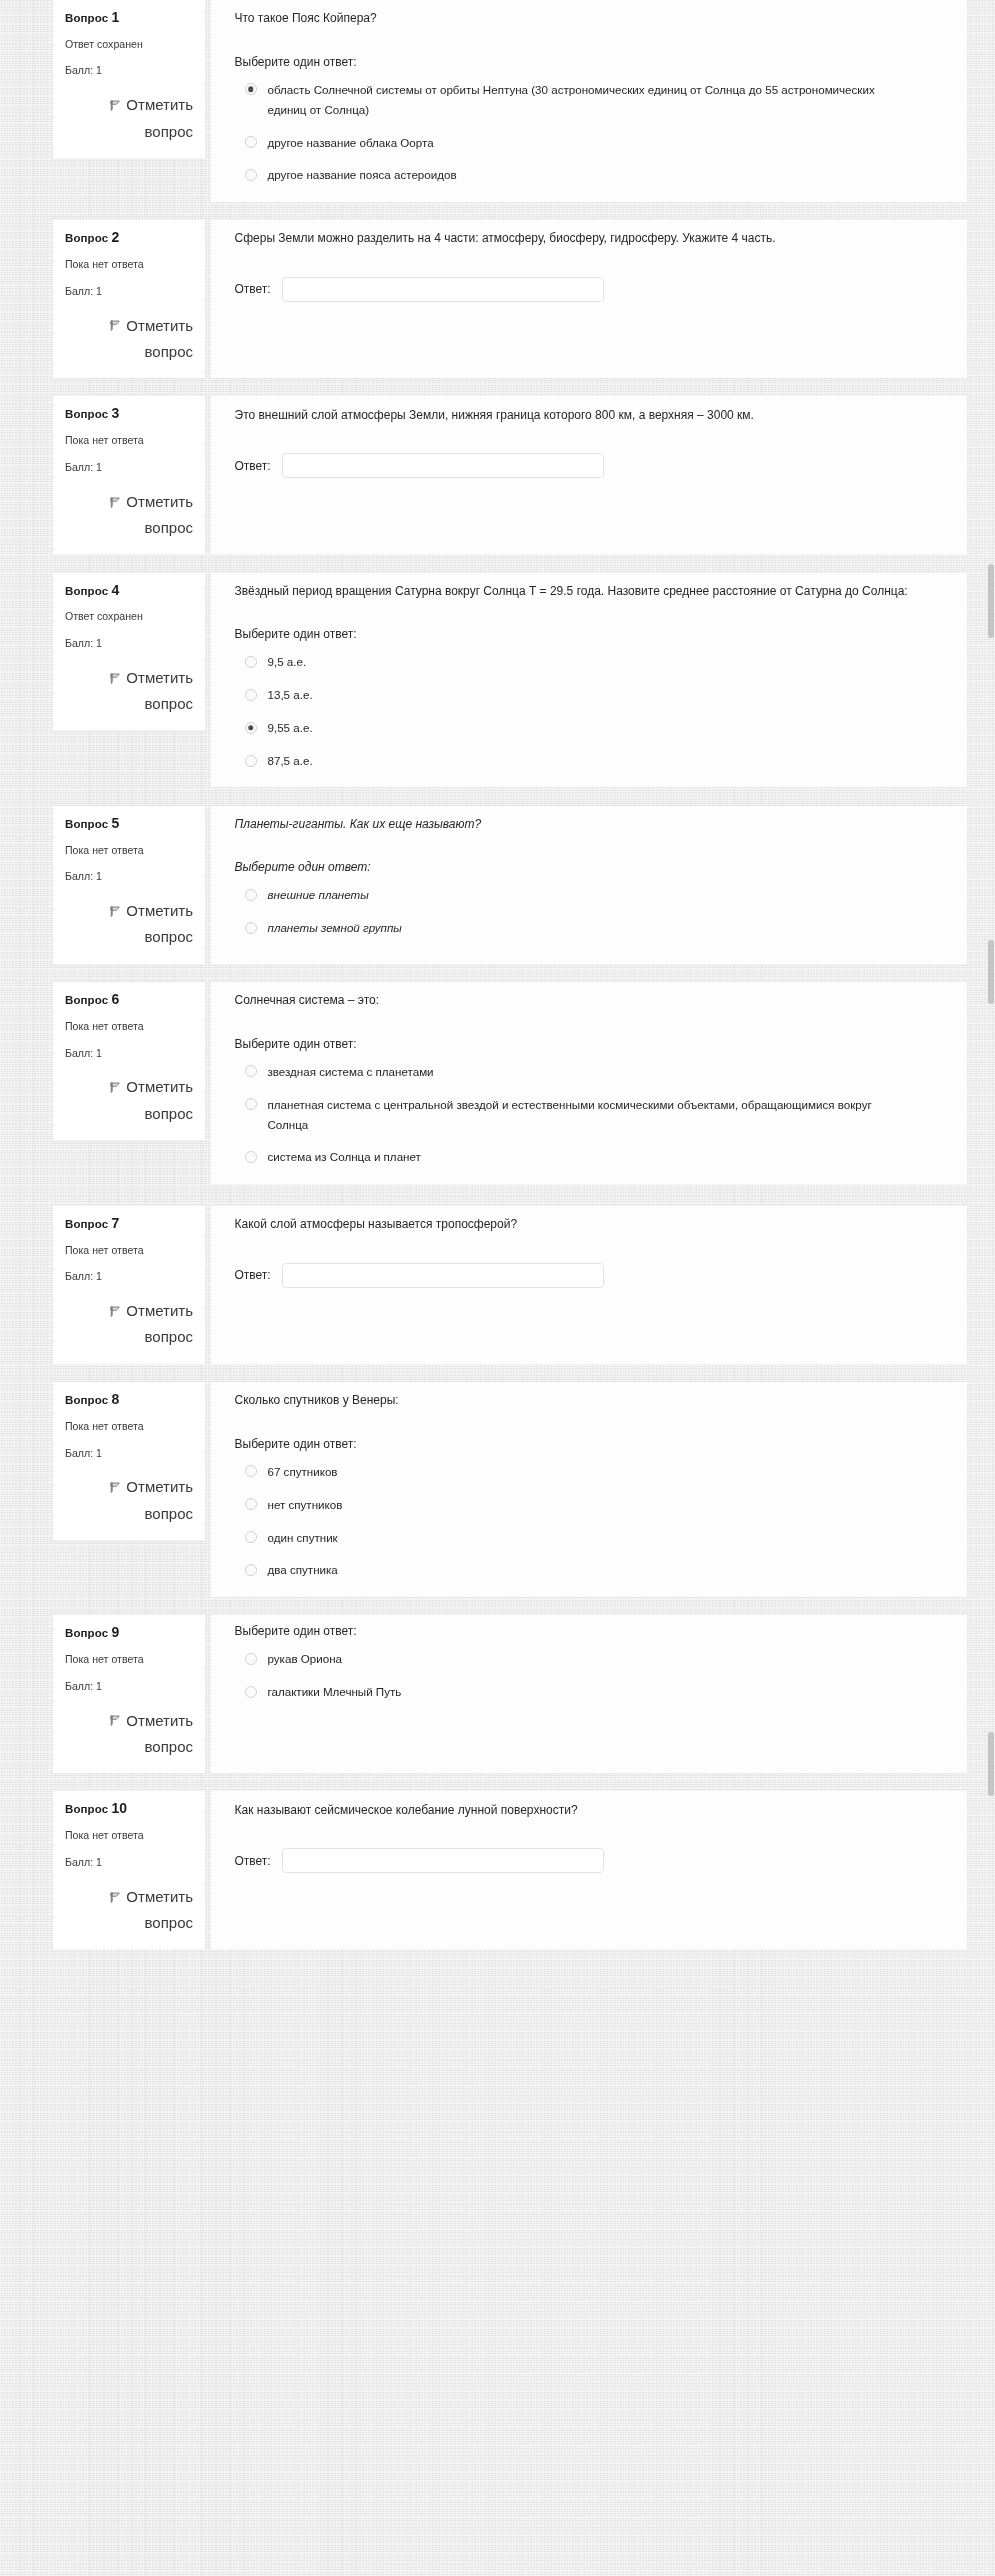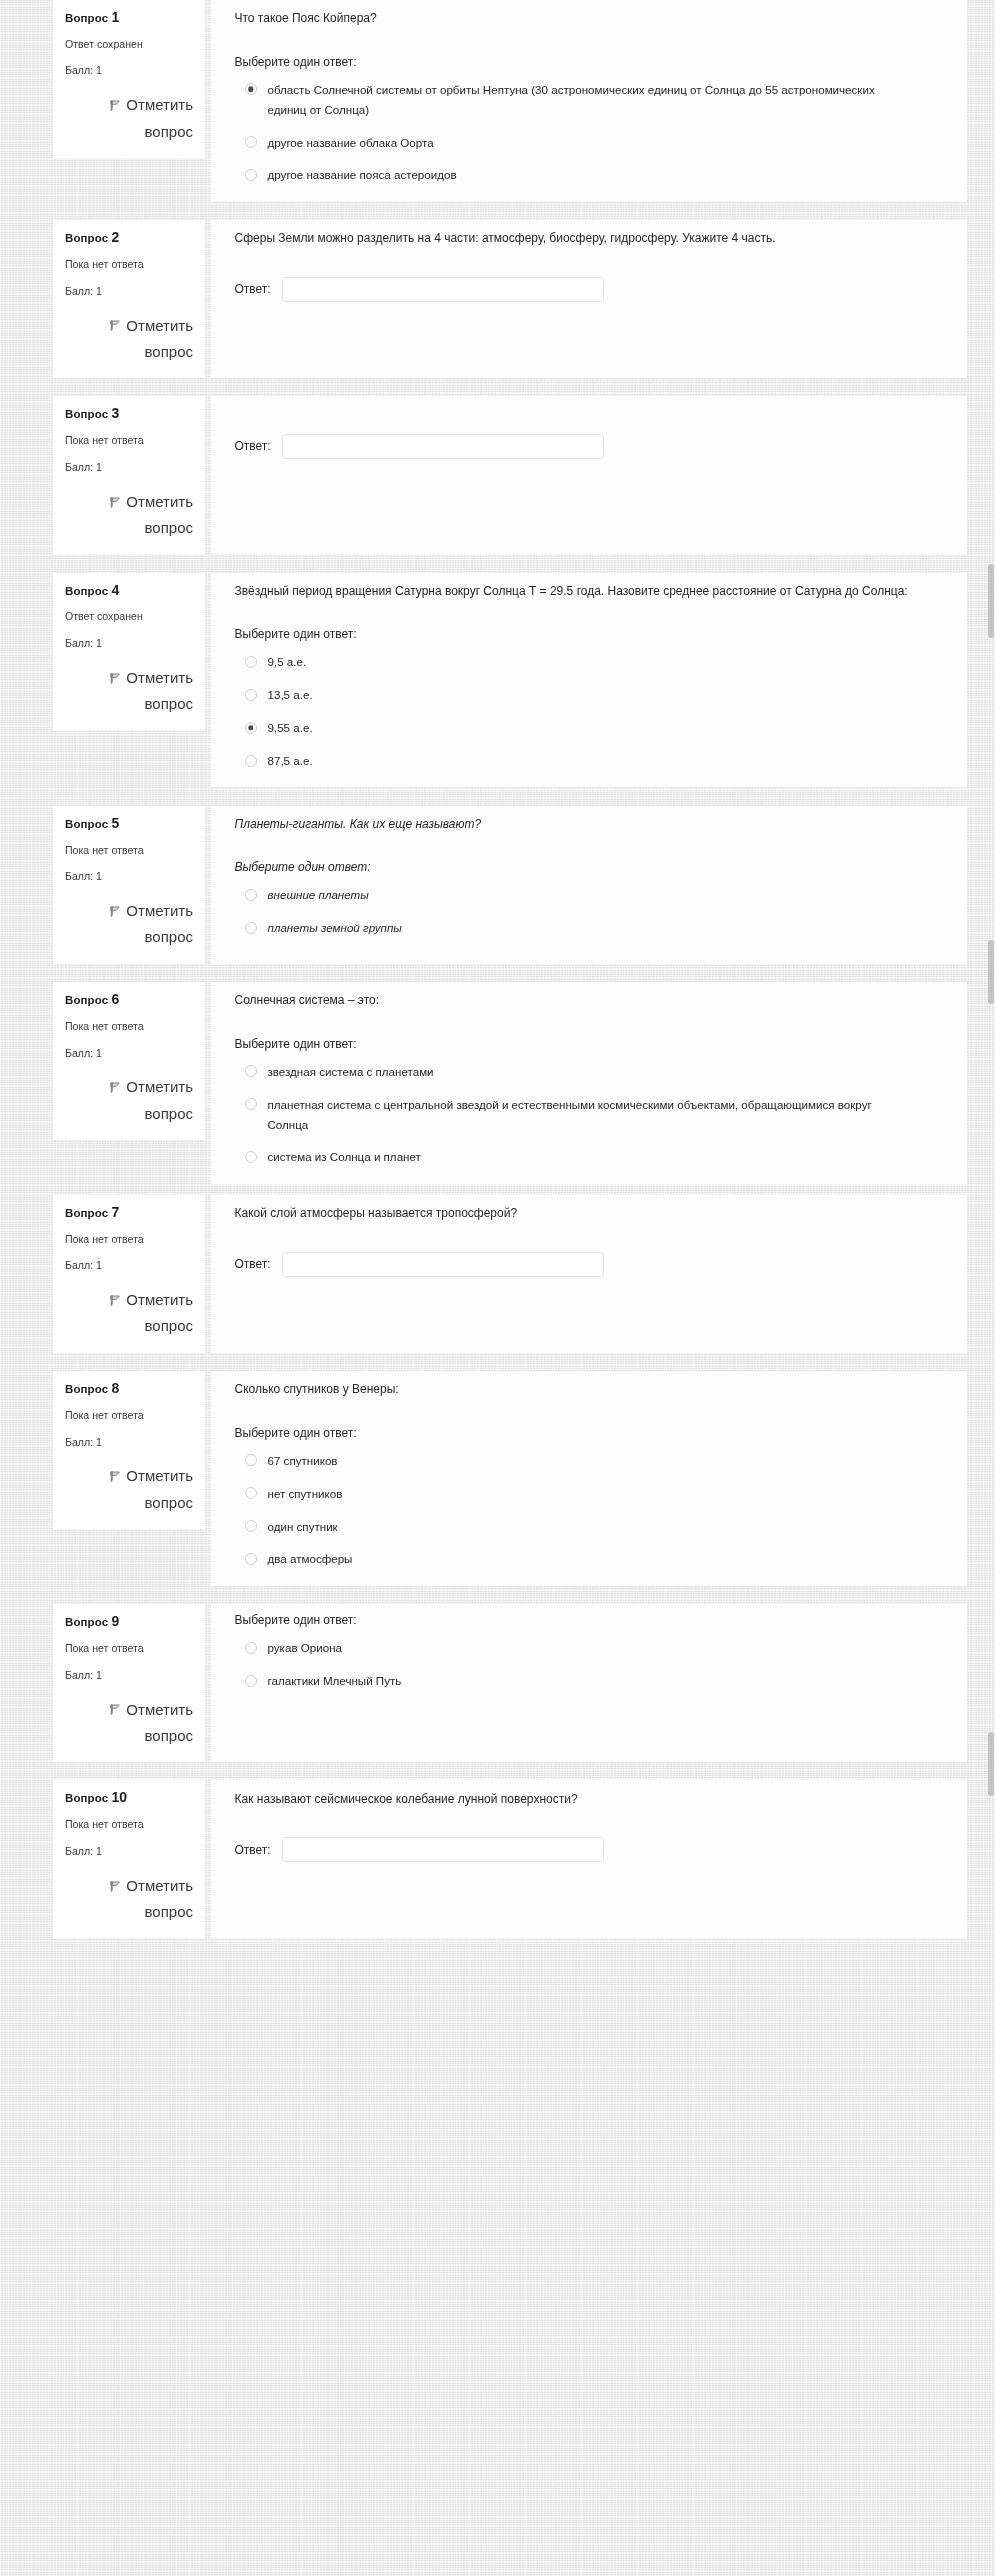--- a/index.html
+++ b/index.html
@@ -219,20 +219,21 @@
       <div class="q-info">
         <div class="q-number"><span>Вопрос</span> <span class="num">3</span></div>
         <div class="q-state">Пока нет ответа</div>
         <div class="q-grade">Балл: 1</div>
         <a class="q-flag" href="#" style="text-decoration: none; color: rgb(58, 58, 58);"><span class="flag-icon"><svg viewBox="0 0 14 14" width="12" height="12" aria-hidden="true">
               <path d="M2.2 1.2 L12 1.2 L8.6 5.0 L2.2 5.0 Z" fill="#dcdcdc" stroke="#6e6e6e" stroke-width="1"></path>
               <path d="M2.4 1.0 L2.4 12.6 L4.0 10.6 L4.0 1.0 Z" fill="#8a8a8a" stroke="#6e6e6e" stroke-width=".6"></path>
             </svg></span><span>Отметить вопрос</span></a>
       </div>
       <div class="q-body" style="min-height: 126px;">
+        <div class="q-text">Это внешний слой атмосферы Земли, нижняя граница которого 800 км, а верхняя – 3000 км.</div>
         <div class="answer-row">
           <span class="answer-label">Ответ:</span>
           <input type="text" class="answer-input" placeholder="" value="" style="">
         </div>
       </div>
     </div>
     <div class="question" style="margin-bottom: 18.4px;">
       <div class="q-info">
         <div class="q-number"><span>Вопрос</span> <span class="num">4</span></div>
         <div class="q-state">Ответ сохранен</div>
@@ -283,21 +284,21 @@
             <span class="radio"></span>
             <span class="option-label">внешние планеты</span>
           </li>
           <li class="option">
             <span class="radio"></span>
             <span class="option-label">планеты земной группы</span>
           </li>
         </ul>
       </div>
     </div>
-    <div class="question" style="margin-bottom: 11px;">
+    <div class="question" style="margin-bottom: 22px;">
       <div class="q-info">
         <div class="q-number"><span>Вопрос</span> <span class="num">6</span></div>
         <div class="q-state">Пока нет ответа</div>
         <div class="q-grade">Балл: 1</div>
         <a class="q-flag" href="#" style="text-decoration: none; color: rgb(58, 58, 58);"><span class="flag-icon"><svg viewBox="0 0 14 14" width="12" height="12" aria-hidden="true">
               <path d="M2.2 1.2 L12 1.2 L8.6 5.0 L2.2 5.0 Z" fill="#dcdcdc" stroke="#6e6e6e" stroke-width="1"></path>
               <path d="M2.4 1.0 L2.4 12.6 L4.0 10.6 L4.0 1.0 Z" fill="#8a8a8a" stroke="#6e6e6e" stroke-width=".6"></path>
             </svg></span><span>Отметить вопрос</span></a>
       </div>
       <div class="q-body" style="min-height: 138px;">
@@ -358,21 +359,21 @@
           <li class="option">
             <span class="radio"></span>
             <span class="option-label">нет спутников</span>
           </li>
           <li class="option">
             <span class="radio"></span>
             <span class="option-label">один спутник</span>
           </li>
           <li class="option">
             <span class="radio"></span>
-            <span class="option-label">два атмосферы</span>
+            <span class="option-label">два спутника</span>
           </li>
         </ul>
       </div>
     </div>
     <div class="question" style="margin-bottom: 18.4px;">
       <div class="q-info">
         <div class="q-number"><span>Вопрос</span> <span class="num">9</span></div>
         <div class="q-state">Пока нет ответа</div>
         <div class="q-grade">Балл: 1</div>
         <a class="q-flag" href="#" style="text-decoration: none; color: rgb(58, 58, 58);"><span class="flag-icon"><svg viewBox="0 0 14 14" width="12" height="12" aria-hidden="true">

